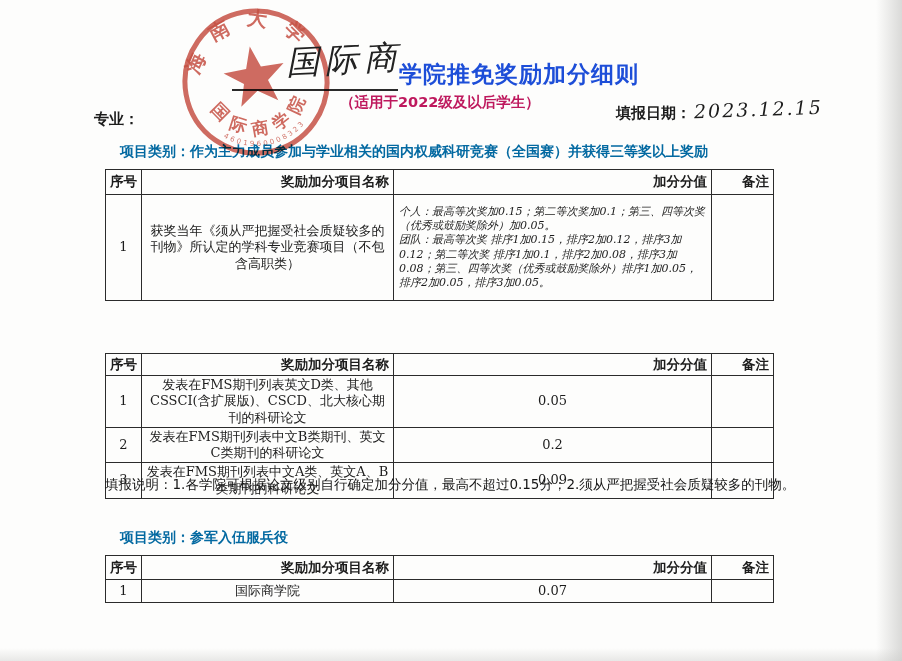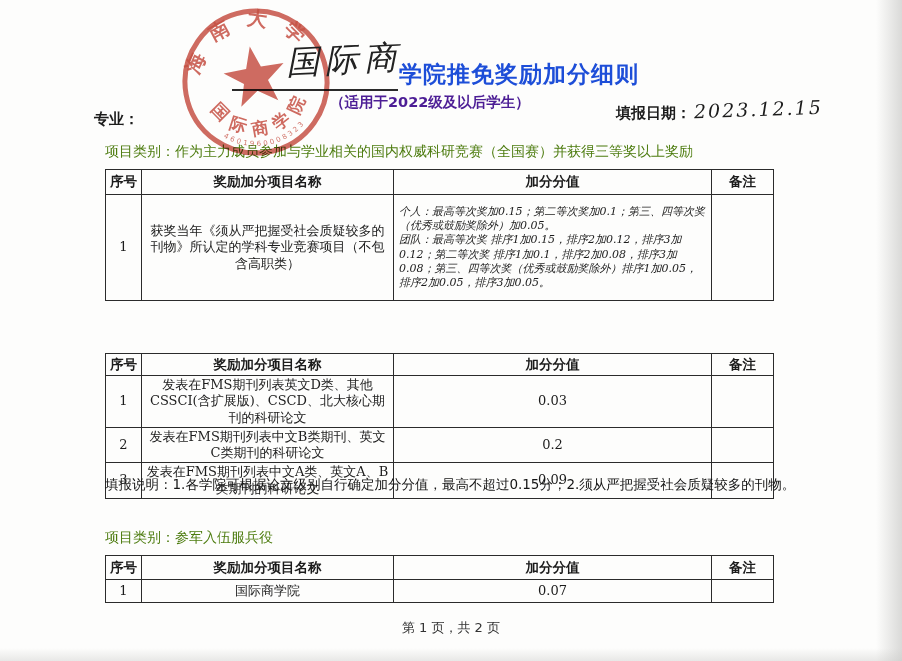--- a/index.html
+++ b/index.html
@@ -17,32 +17,32 @@
   
   .seal{position:absolute;left:178px;top:4px;z-index:2;mix-blend-mode:multiply;
     transform:rotate(-10deg);opacity:.88;}
   .hand-college{position:absolute;left:286px;top:38px;z-index:3;
     font-family:"DejaVu Serif","Liberation Serif",serif;font-style:italic;
     font-size:33px;letter-spacing:6px;color:#222;transform:rotate(-3deg);}
   .title-underline{position:absolute;left:232px;top:57px;width:166px;height:32px;
     border-bottom:2px solid #2a2a2a;z-index:1;}
   .doc-title{position:absolute;left:399px;top:59px;font-size:23px;font-weight:bold;
     letter-spacing:1px;color:#1d4ed8;font-family:Liberation Mono, monospace;}
-  .doc-subtitle{position:absolute;left:330px;top:93px;font-size:14.5px;font-weight:600;color:#4c1d95;}
+  .doc-subtitle{position:absolute;left:340px;top:93px;font-size:14.5px;font-weight:600;color:#be185d;}
   .major-label{position:absolute;left:94px;top:110px;font-size:15px;font-weight:bold;}
   .date-line{position:absolute;left:616px;top:100px;font-size:15px;font-weight:bold;white-space:nowrap;}
   .date-value{display:inline-block;font-family:"DejaVu Serif","Liberation Serif",serif;
     font-style:italic;font-weight:normal;font-size:19px;letter-spacing:2px;
     transform:rotate(-2deg);position:relative;top:-2px;margin-left:3px;}
 
   
-  .cat{position:absolute;left:105px;font-size:14px;font-weight:normal;white-space:nowrap;color:#4d7c0f;}
+  .cat{position:absolute;left:120px;font-size:14px;font-weight:bold;white-space:nowrap;color:#0369a1;}
   .tbl{position:absolute;left:105px;width:668px;border-collapse:collapse;table-layout:fixed;}
   .tbl th,.tbl td{border:1.5px solid #2b2b2b;padding:1px 4px;overflow:hidden;}
-  .tbl th{font-size:13.5px;font-weight:bold;text-align:center;}
+  .tbl th{font-size:13.5px;font-weight:bold;text-align:right;}
   .tbl td{font-family:"DejaVu Serif","Liberation Serif",serif;font-size:13px;
     text-align:center;vertical-align:middle;line-height:1.25;}
   td.val-multiline{text-align:left;font-size:11px;line-height:1.3;
     white-space:pre-line;padding:2px 5px;font-style:italic;}
   .note{position:absolute;left:105px;font-size:13.5px;color:#151515;white-space:nowrap;}
   .footer{position:absolute;left:0;top:619px;width:100%;text-align:center;
     font-size:13px;color:#333;}
 </style>
 </head>
 <body>
@@ -118,21 +118,21 @@
         <th>序号</th>
         <th>奖励加分项目名称</th>
         <th>加分分值</th>
         <th>备注</th>
       </tr>
     </thead>
     <tbody>
       <tr style="height:31px">
         <td>1</td>
         <td>发表在FMS期刊列表英文D类、其他CSSCI(含扩展版)、CSCD、北大核心期刊的科研论文</td>
-        <td>0.03</td>
+        <td>0.05</td>
         <td></td>
       </tr>
       <tr style="height:30px">
         <td>2</td>
         <td>发表在FMS期刊列表中文B类期刊、英文C类期刊的科研论文</td>
         <td>0.2</td>
         <td></td>
       </tr>
       <tr style="height:33px">
         <td>3</td>
@@ -165,17 +165,16 @@
     <tbody>
       <tr style="height:23px">
         <td>1</td>
         <td>国际商学院</td>
         <td>0.07</td>
         <td></td>
       </tr>
     </tbody>
   </table>
 
-  <div class="footer">第 1 页，共 2 页</div>
 
   <div class="scan-edge-right"></div>
   <div class="scan-edge-bottom"></div>
 </div>
 
 </body></html>

